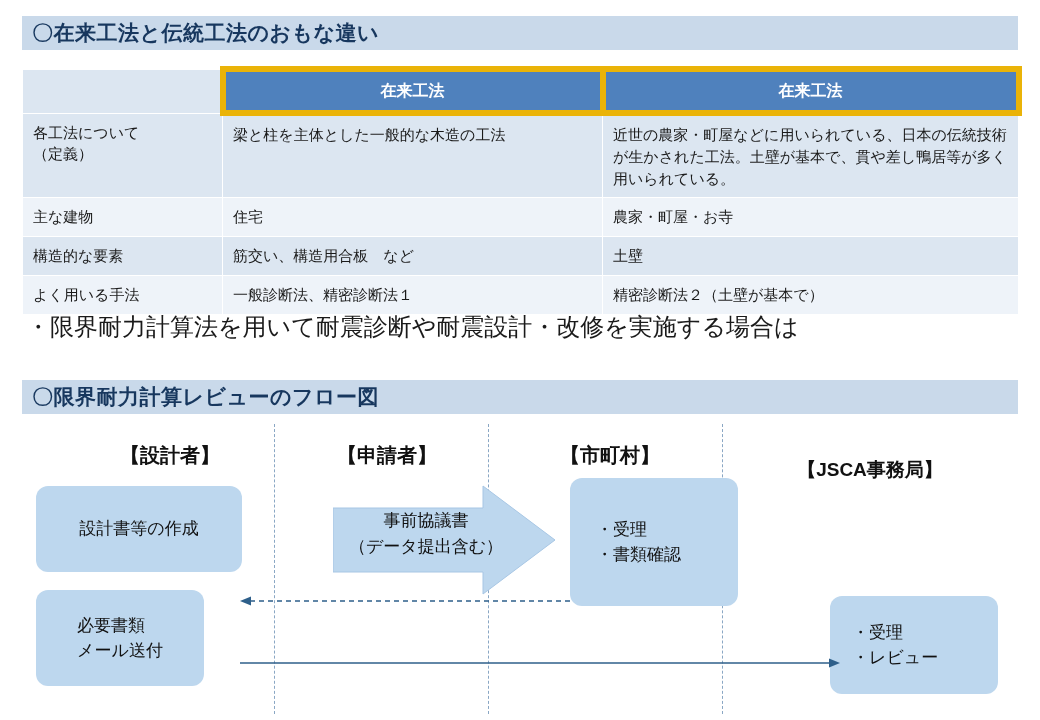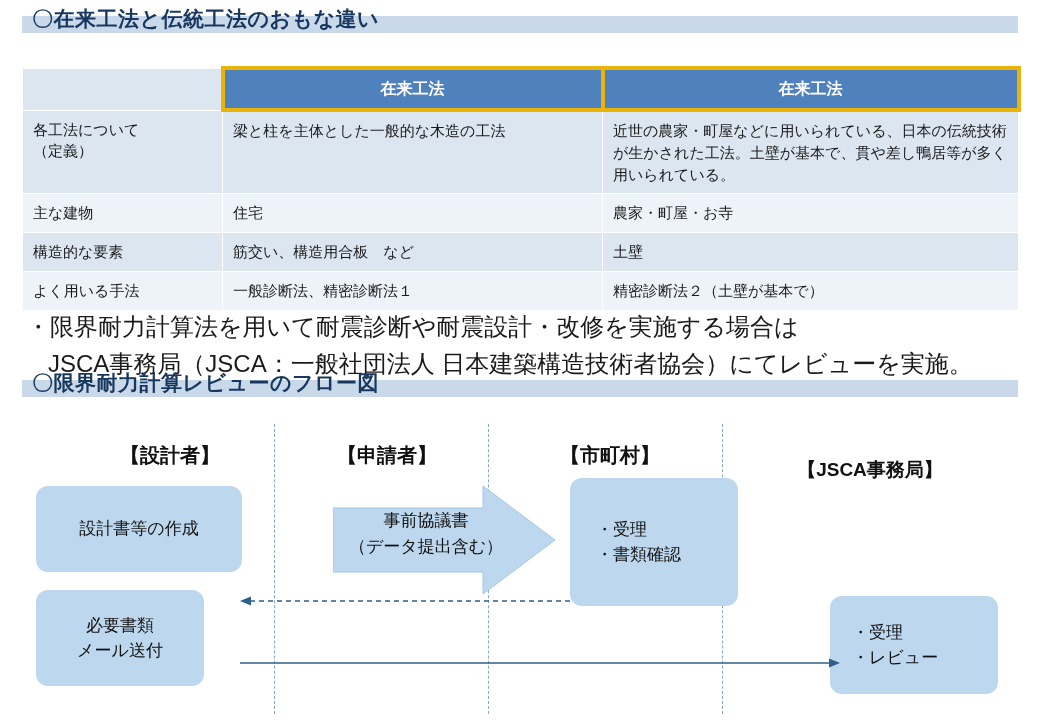--- a/index.html
+++ b/index.html
@@ -14,24 +14,24 @@
     color: #1a1a1a;
     position: relative;
     overflow: hidden;
   }
 
   
   .section-header {
     position: absolute;
     left: 22px;
     width: 996px;
-    height: 17px;
+    height: 34px;
     background: #c9d9ea;
     display: flex;
-    align-items: flex-end;
+    align-items: center;
     padding-left: 10px;
     box-sizing: border-box;
   }
   .section-header .title {
     font-size: 21px;
     font-weight: bold;
     color: #17375e;
     letter-spacing: 0.5px;
   }
   #section-header-1 { top: 16px; }
@@ -46,21 +46,21 @@
     border-collapse: collapse;
     table-layout: fixed;
   }
   .table th {
     background: #4f81bd;
     color: #ffffff;
     font-size: 16px;
     font-weight: bold;
     height: 36px;
     text-align: center;
-    border: 4px solid #eab308;
+    border: 6px solid #eab308;
     vertical-align: middle;
   }
   .table th.corner {
     background: #dce6f1;
     border: 1px solid #ffffff;
   }
   .table td {
     font-size: 15px;
     border: 1px solid #ffffff;
     padding: 8px 10px;
@@ -119,21 +119,20 @@
   #divider-2 { left: 466px; }
   #divider-3 { left: 700px; }
 
   .box {
     position: absolute;
     background: #bdd7ee;
     border-radius: 12px;
     display: flex;
     align-items: center;
     justify-content: center;
-    text-align: center;
     font-size: 17px;
     line-height: 1.5;
     color: #111111;
     white-space: pre-line;
     box-sizing: border-box;
   }
   #box-design-docs {
     left: 14px; top: 62px; width: 206px; height: 86px;
   }
   #box-required-docs {
@@ -219,21 +218,20 @@
     <tr class="row-b">
       <td class="label">よく用いる手法</td>
       <td>一般診断法、精密診断法１</td>
       <td>精密診断法２（土壁が基本で）</td>
     </tr>
   </tbody>
 </table>
 
 <div class="note">
   <span>・限界耐力計算法を用いて耐震診断や耐震設計・改修を実施する場合は</span>
-  <span class="line2">JSCA事務局（JSCA：一般社団法人 日本建築構造技術者協会）にてレビューを実施。</span>
 </div>
 
 <div class="section-header" id="section-header-2">
   <span class="title">〇限界耐力計算レビューのフロー図</span>
 </div>
 
 <div class="flow">
 
   <div class="divider" id="divider-1"></div>
   <div class="divider" id="divider-2"></div>

